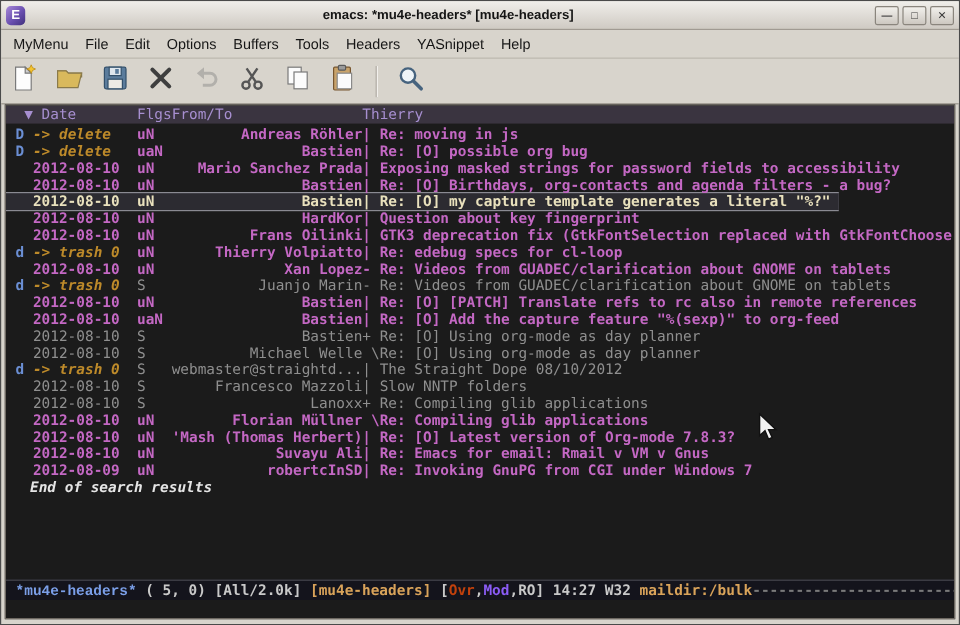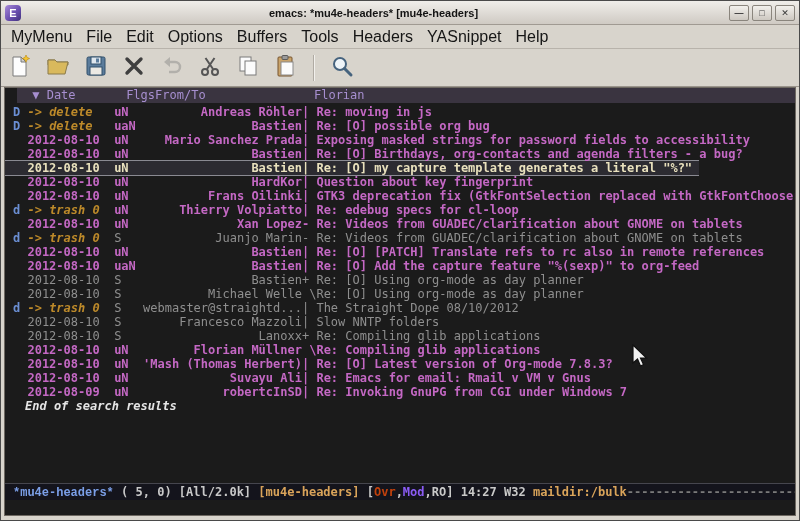--- a/index.html
+++ b/index.html
@@ -27,40 +27,40 @@
   .winbtns { display:flex; }
   .winbtn {
     width:20px; height:16px; margin-left:3px; border:1px solid #8a857d; border-radius:2px;
     background:linear-gradient(#f2f0ec,#cdc8c1); color:#3a3a3a;
     font-size:9px; line-height:14px; text-align:center; font-weight:bold;
   }
   
   .menubar {
     height:24px; flex:0 0 24px; display:flex; align-items:center;
     background:#d8d4cc; border-bottom:1px solid #b8b3ab; padding:0 3px;
-    font-size:16px; color:#161616;
+    font-size:12px; color:#161616;
   }
   .menu-item { padding:3px 7px; white-space:nowrap; }
   
   .toolbar {
     height:38px; flex:0 0 38px; display:flex; align-items:center;
     background:#d8d4cc; border-bottom:1px solid #9a948c; padding:0 6px; gap:12px;
   }
   .tbbtn { width:26px; height:26px; display:flex; align-items:center; justify-content:center; }
   .tbbtn.disabled { opacity:.38; }
   .tbsep { width:2px; height:26px; background:#b0aba3; border-right:1px solid #f2f0ec; margin:0 2px; }
   
   .frame {
     flex:1; margin:0 3px 4px 3px; border:1px solid #6e6962;
     background:#1b1b1b; display:flex; flex-direction:column; overflow:hidden;
   }
   .header-line {
     height:15px; flex:0 0 15px; display:flex; padding-left:8px;
     background:#3a3440; color:#a78fd0;
-    font:12px/15px "DejaVu Sans Mono",monospace; white-space:pre;margin-left:12px;
+    font:12px/15px "DejaVu Sans Mono",monospace; white-space:pre;
   }
   .h-date { width:14ch; } .h-flags { width:4ch; } .h-from { width:22ch; } .h-subject { flex:1; }
   .buffer {
     flex:1; padding-top:2px; overflow:hidden;
     font:12px/14px "DejaVu Sans Mono",monospace; color:#c9c9c9;
   }
   .row { display:flex; height:14px; line-height:14px; padding-left:8px; }
   .row > span { white-space:pre; overflow:hidden; }
   .c-date { width:14ch; } .c-flags { width:4ch; } .c-from { width:22ch;text-align:right; }
   .c-pfx { width:2ch; } .c-subj { flex:1; }
@@ -175,21 +175,21 @@
           </svg></span>
       </div>
     </div>
 
   <div class="frame">
 
     <div class="header-line">
       <span class="h-date"> ▼ Date</span>
       <span class="h-flags">Flgs</span>
       <span class="h-from">From/To</span>
-      <span class="h-subject">Florian</span>
+      <span class="h-subject">Thierry</span>
     </div>
 
     <div class="buffer">
       <div id="message-list">
           <div class="row unread">
             <span class="c-date"><span class="mark">D</span><span class="target"> -&gt; delete</span></span>
             <span class="c-flags">uN</span>
             <span class="c-from">Andreas Röhler</span>
             <span class="c-pfx">|</span>
             <span class="c-subj">Re: moving in js</span>

